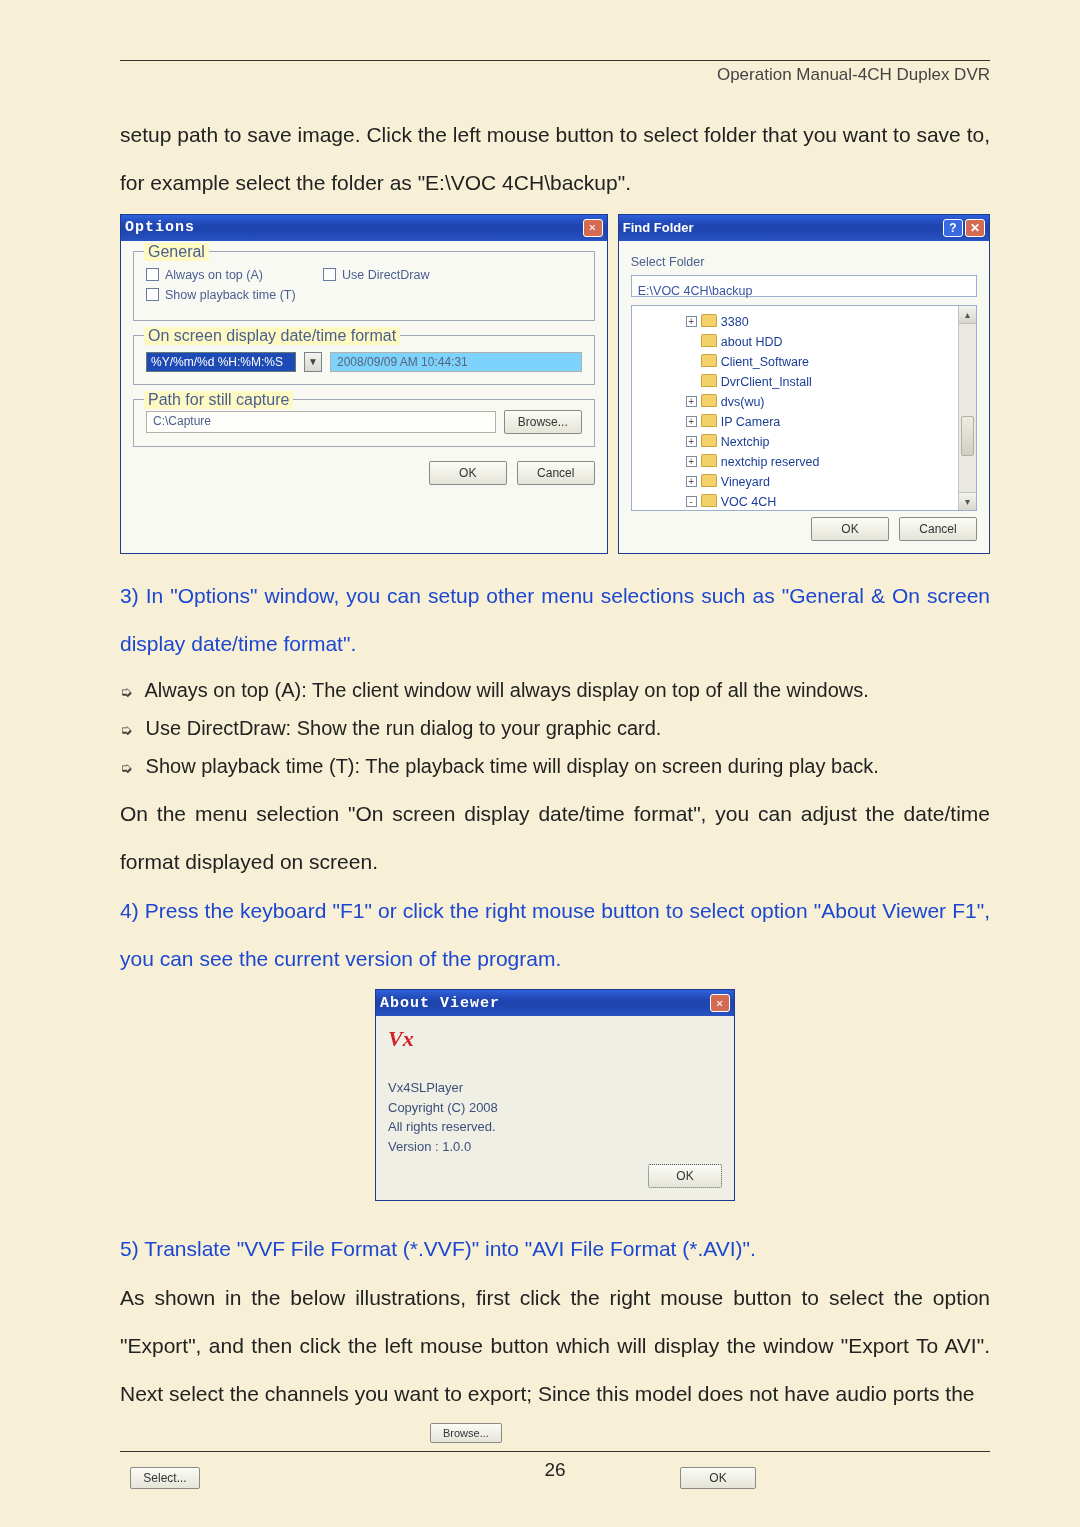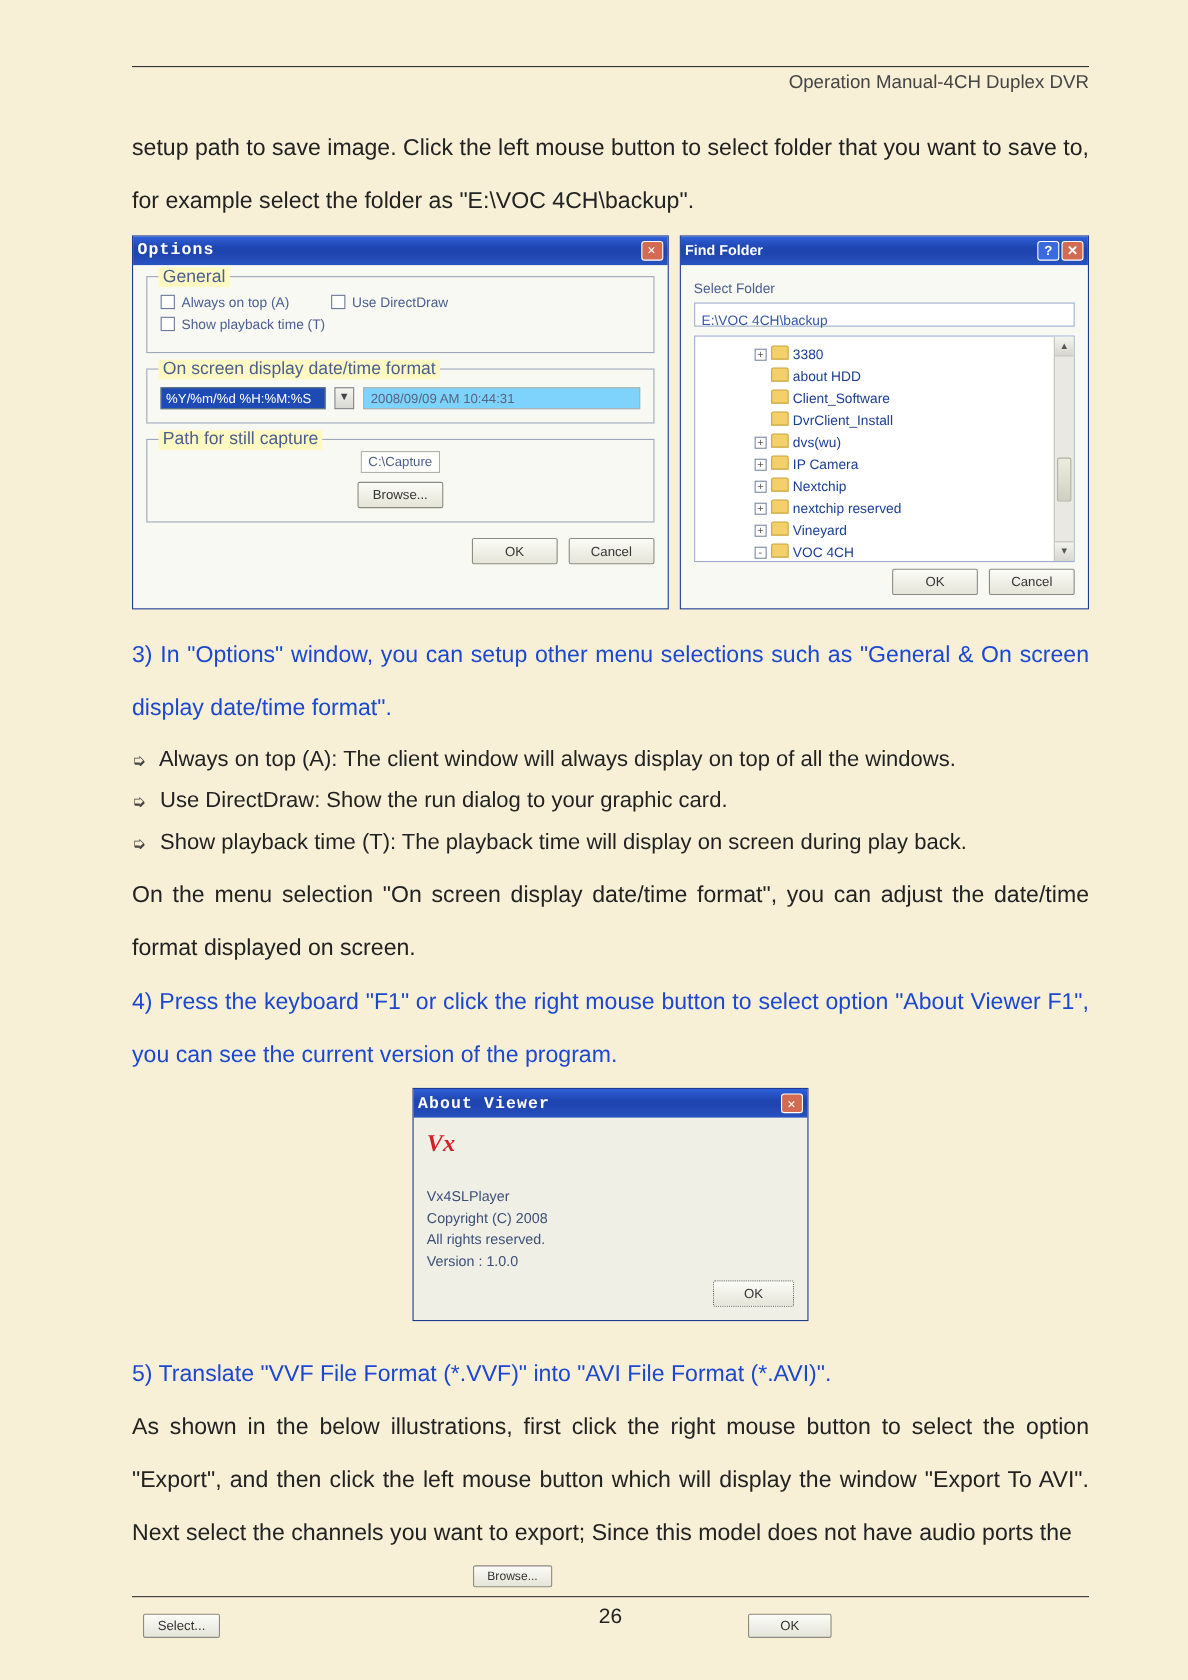--- a/index.html
+++ b/index.html
@@ -98,21 +98,21 @@
     top: -9px;
     left: 10px;
     background: #fef9c3;
     padding: 0 4px;
     font-size: 16px;
     color: #4a5f90;
   }
   .check-row {
     display: flex;
     align-items: center;
-    gap: 38px;
+    gap: 60px;
     margin: 6px 0;
   }
   .chk {
     display: flex; align-items: center; gap: 6px;
     font-size: 12.5px; color: #4a5f90;
   }
   .chk .box {
     width: 13px; height: 13px; border: 1px solid #6b7a9a;
     background: #fff;
   }
@@ -140,21 +140,21 @@
   .format-preview {
     border: 1px solid #b1b1a8;
     background: #7dd3fc;
     height: 20px;
     padding: 2px 6px;
     font-size: 12px;
     color: #57647f;
     flex: 1;
   }
   .path-row {
-    display: flex; align-items: center; gap: 8px; flex-direction: column;
+    display: flex; align-items: center; gap: 8px;
   }
   .path-input {
     border: 1px solid #b1b1a8; background: #fefefa;
     height: 22px; padding: 2px 6px; font-size: 12px;
     flex: 1; color: #4a5f8a;
   }
   .btn {
     border: 1px solid #8b8b83;
     background: linear-gradient(#fcfcf8,#e4e4d8);
     height: 24px;

